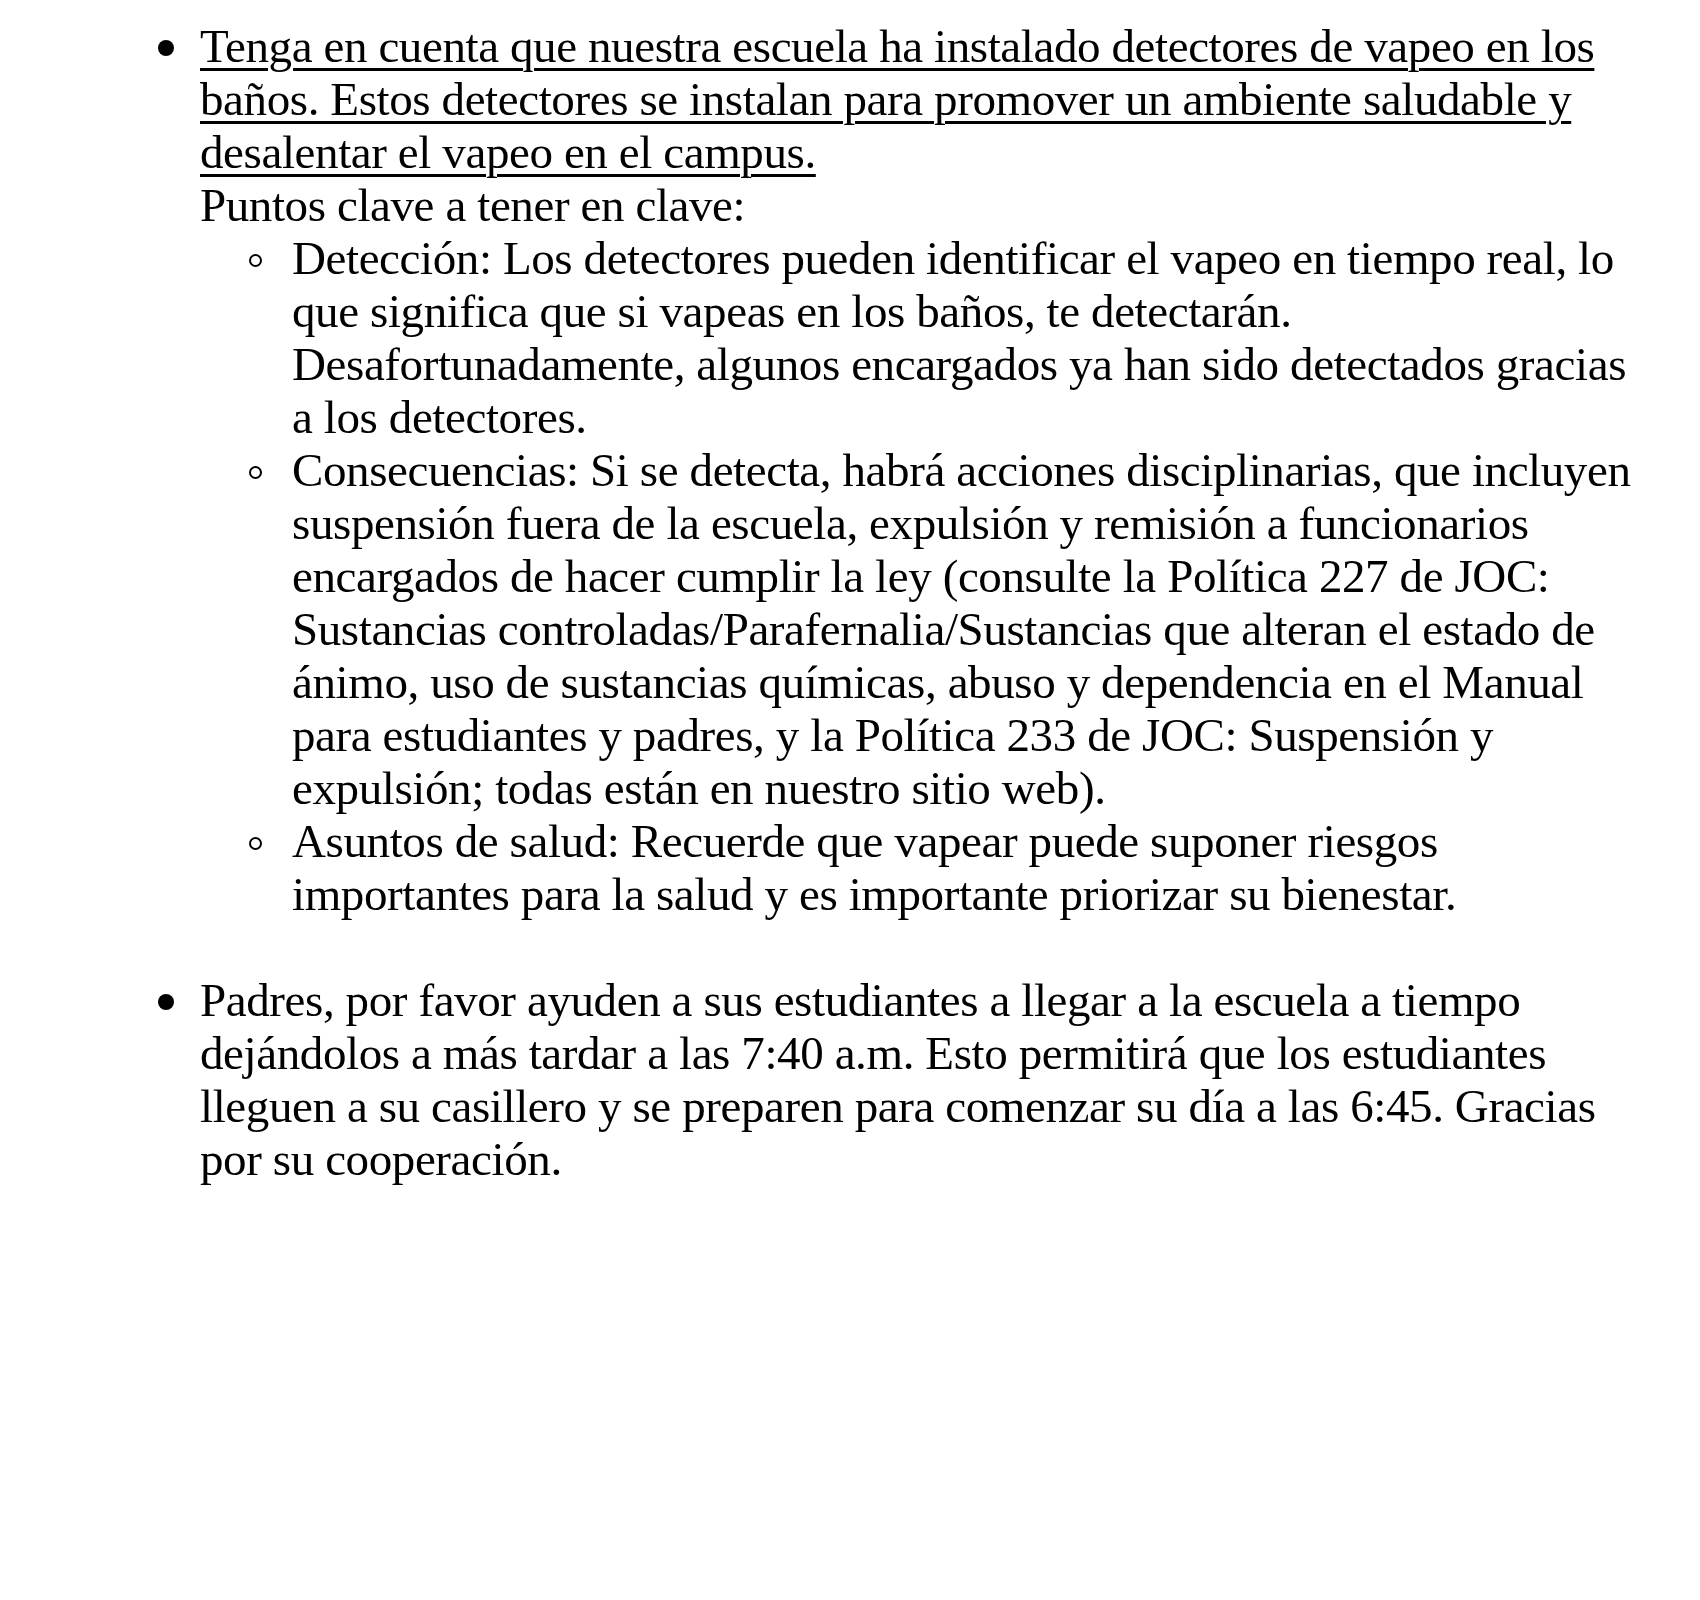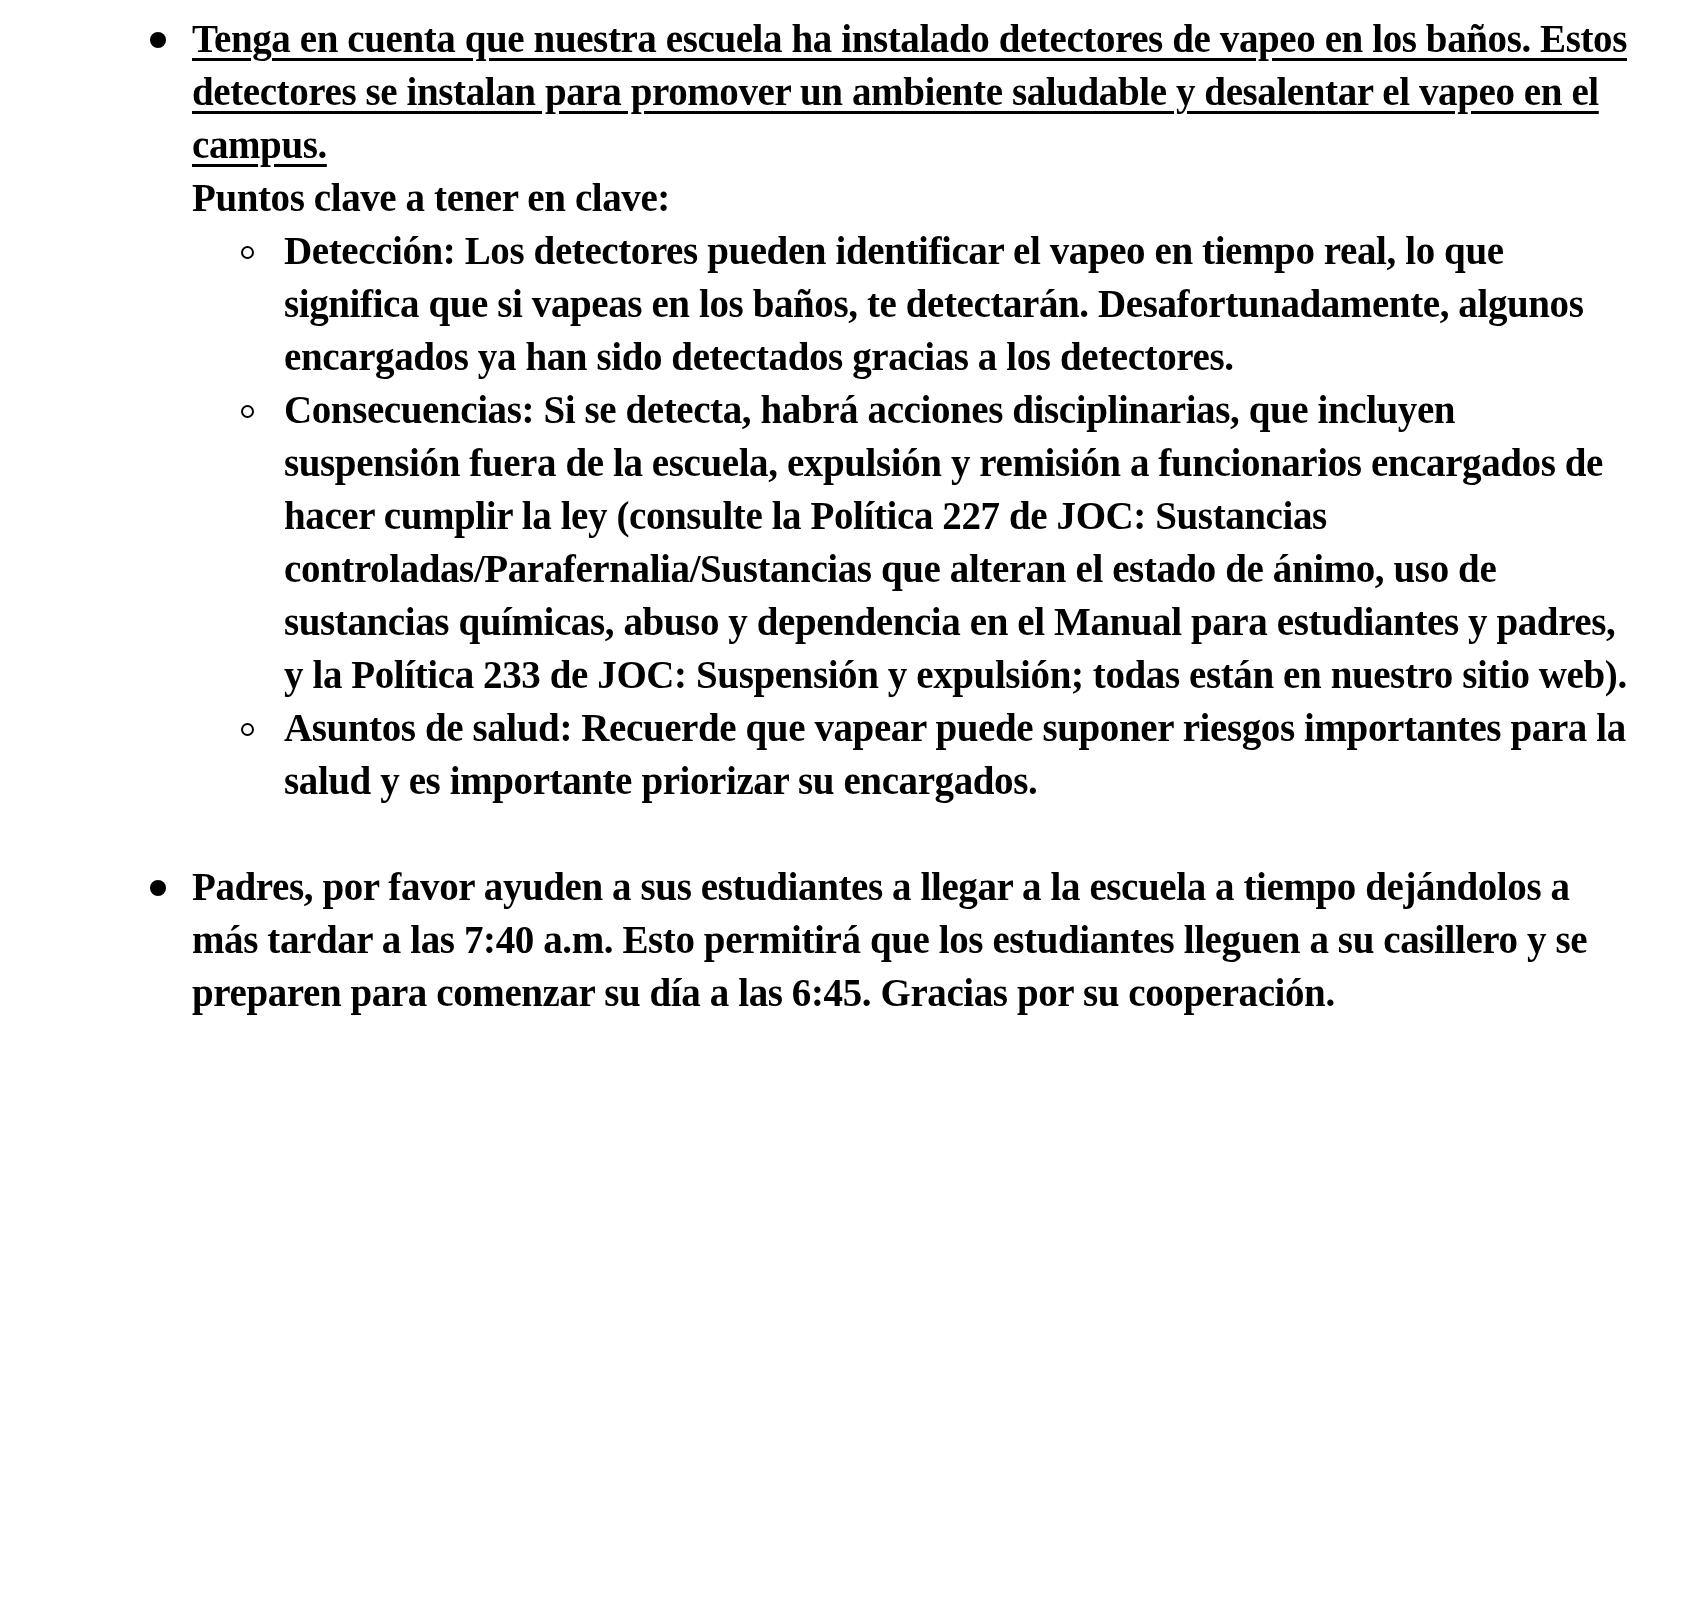--- a/index.html
+++ b/index.html
@@ -20,27 +20,26 @@
       left: 0;
       top: 0;
       width: 1700px;
       height: 1600px;
     }
     .doc-list {
       position: absolute;
       left: 140px;
       top: 4px;
       width: 1480px;
-      margin: 8px;
+      margin: 16px;
       padding: 0;
       list-style: none;
-      font-size: 39px;
+      font-size: 47px;
       line-height: 53px;
       letter-spacing: -0.4px;
-      font-weight: bold;
     }
     .bullet-item {
       position: relative;
       padding-left: 44px;
       margin: 0;
     }
     .bullet-item + .bullet-item { margin-top: 53px; }
     .bullet-item.gap-large { margin-top: 53px; }
     .bullet-dot {
       position: absolute;
@@ -93,21 +92,21 @@
         <li class="sub-item">
           <span class="sub-circle"></span>
           <span>Detección: Los detectores pueden identificar el vapeo en tiempo real, lo que significa que si vapeas en los baños, te detectarán. Desafortunadamente, algunos encargados ya han sido detectados gracias a los detectores.</span>
         </li>
         <li class="sub-item">
           <span class="sub-circle"></span>
           <span>Consecuencias: Si se detecta, habrá acciones disciplinarias, que incluyen suspensión fuera de la escuela, expulsión y remisión a funcionarios encargados de hacer cumplir la ley (consulte la Política 227 de JOC: Sustancias controladas/Parafernalia/Sustancias que alteran el estado de ánimo, uso de sustancias químicas, abuso y dependencia en el Manual para estudiantes y padres, y la Política 233 de JOC: Suspensión y expulsión; todas están en nuestro sitio web).</span>
         </li>
         <li class="sub-item">
           <span class="sub-circle"></span>
-          <span>Asuntos de salud: Recuerde que vapear puede suponer riesgos importantes para la salud y es importante priorizar su encargados.</span>
+          <span>Asuntos de salud: Recuerde que vapear puede suponer riesgos importantes para la salud y es importante priorizar su bienestar.</span>
         </li>
       </ul>
     </li>
 
     <li class="bullet-item gap-large">
       <span class="bullet-dot"></span>
       <span class="para">Padres, por favor ayuden a sus estudiantes a llegar a la escuela a tiempo dejándolos a más tardar a las 7:40 a.m. Esto permitirá que los estudiantes lleguen a su casillero y se preparen para comenzar su día a las 6:45. Gracias por su cooperación.</span>
     </li>
 
 

